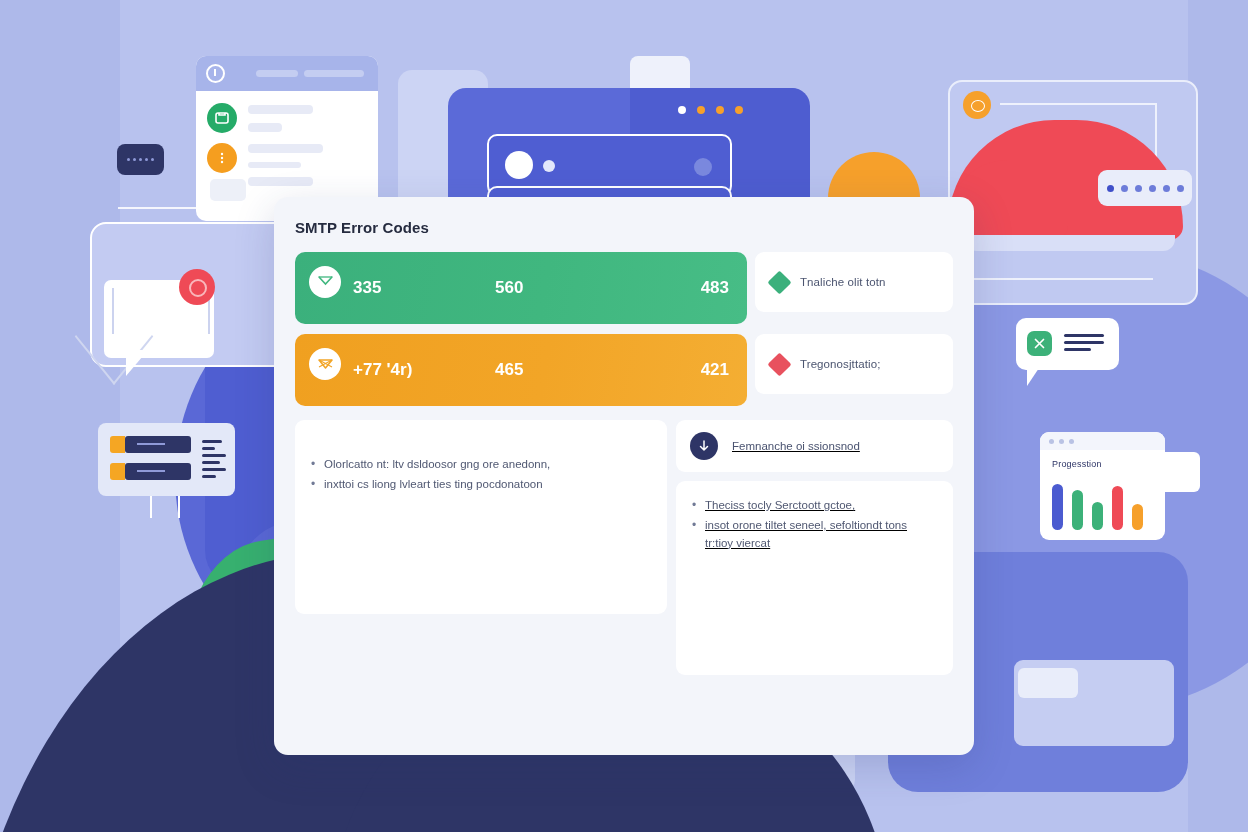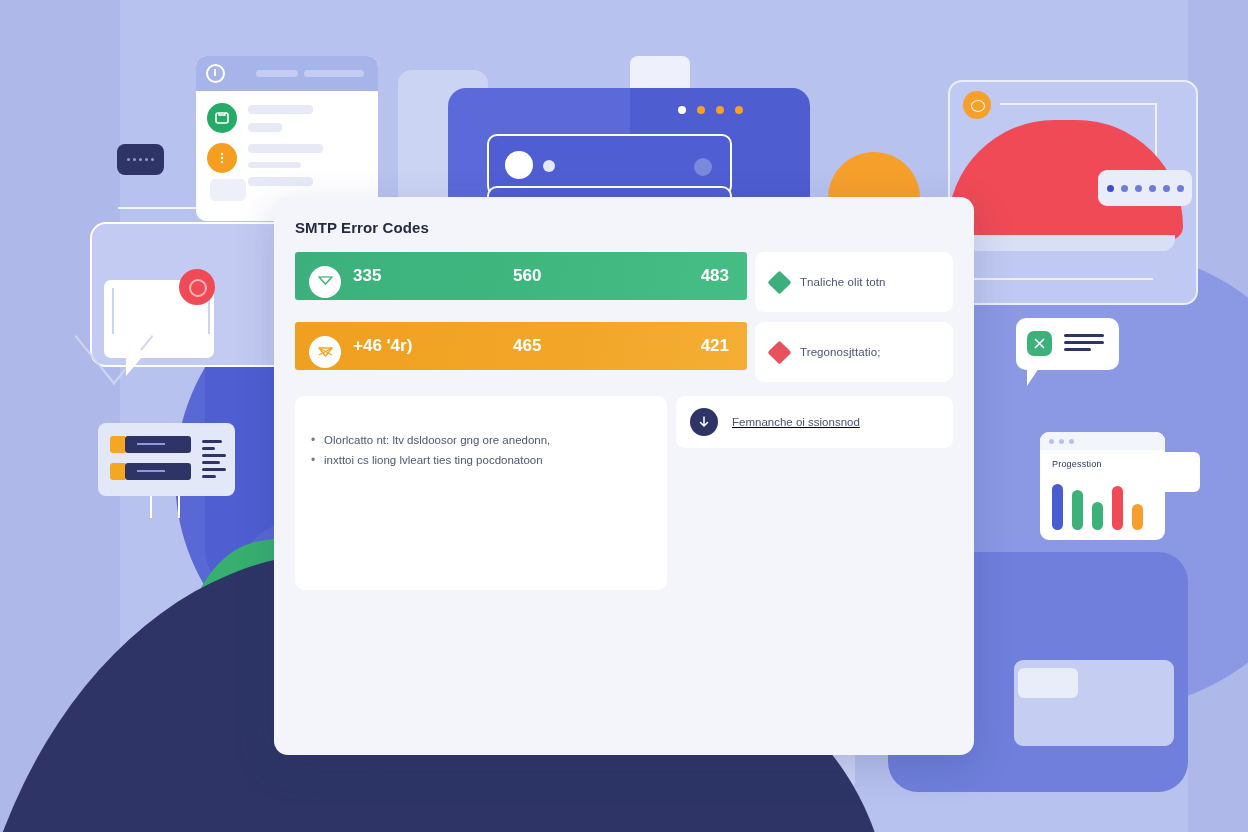--- a/index.html
+++ b/index.html
@@ -248,34 +248,34 @@
     box-shadow: 0 12px 40px rgba(40,50,110,.18);
     padding: 22px 21px 20px 21px;
   }
   .panel-title {
     font-size:15px; font-weight:600; color:#252b3f; margin-bottom:16px;
     letter-spacing:.1px;
   }
 
   .code-row { display:flex; gap:8px; margin-bottom:10px; }
   .code-bar {
-    flex:0 0 452px; height:48px; border-radius:3px;
+    flex:0 0 452px; height:72px; border-radius:10px;
     display:flex; align-items:center; position:relative;
     color:#fff;
   }
   .code-bar.green  { background: linear-gradient(100deg,#3bb07c 0%,#40b77f 55%,#47bd86 100%); }
   .code-bar.red    { background: linear-gradient(100deg,#e8515e 0%,#ea5864 55%,#ec5f6b 100%); }
   .code-bar.orange { background: linear-gradient(100deg,#f0a020 0%,#f2a527 55%,#f4ae33 100%); }
   .bar-icon {
     position:absolute; left:14px; top:14px; width:32px; height:32px;
     background:#fff; border-radius:50%;
   }
   .bar-icon svg { position:absolute; left:8px; top:9px; }
   .bar-v1 { position:absolute; left:58px; font-size:17px; font-weight:700; }
-  .bar-v2 { position:absolute; left:218px; font-size:17px; font-weight:700; }
+  .bar-v2 { position:absolute; left:200px; font-size:17px; font-weight:700; }
   .bar-v3 { position:absolute; right:18px; font-size:17px; font-weight:700; }
 
   .legend-chip {
     flex:1; height:60px; background:#fff; border-radius:9px;
     display:flex; align-items:center; gap:12px; padding-left:16px;
   }
   .diamond { width:17px; height:17px; transform:rotate(45deg); border-radius:2px; flex:0 0 auto; }
   .legend-txt { font-size:11.5px; color:#4c5570; letter-spacing:.1px; }
 
   .lower { display:flex; gap:9px; margin-top:14px; }
@@ -495,21 +495,21 @@
 
 
   <div class="code-row">
     <div class="code-bar orange">
       <span class="bar-icon">
         <svg width="17" height="15" viewBox="0 0 17 15">
             <path d="M2 3 L15 3 L8.5 11 Z" fill="none" stroke="#f2a527" stroke-width="1.5" stroke-linejoin="round"></path>
             <path d="M2 3 L15 10 M15 3 L2 10" stroke="#f2a527" stroke-width="1.1"></path>
           </svg>
       </span>
-      <span class="bar-v1">+46 '4r)</span>
+      <span class="bar-v1">+77 '4r)</span>
       <span class="bar-v2">465</span>
       <span class="bar-v3">421</span>
     </div>
     <div class="legend-chip">
       <span class="diamond" style="background:#e8515e"></span>
       <span class="legend-txt">Tregonosjttatio;</span>
     </div>
   </div>
 
   <div class="lower">
@@ -527,16 +527,22 @@
 
     <div class="col-r">
       <div class="note-head">
         <span class="note-circle navy">
           <svg width="14" height="14" viewBox="0 0 14 14">
               <path d="M7 2 V11 M3.5 7.5 L7 11 L10.5 7.5" fill="none" stroke="#fff" stroke-width="1.5" stroke-linecap="round" stroke-linejoin="round"></path>
             </svg>
         </span>
         <span class="note-head-txt">Femnanche oi ssionsnod</span>
       </div>
+      <div class="note-body">
+        <ul class="blist" id="right-g1">
+            <li>Theciss tocly Serctoott gctoe,</li>
+            <li>insot orone tiltet seneel, sefoltiondt tons tr:tioy viercat</li>
+          </ul>
+      </div>
     </div>
 
   </div>
 </div>
 
 </body></html>

